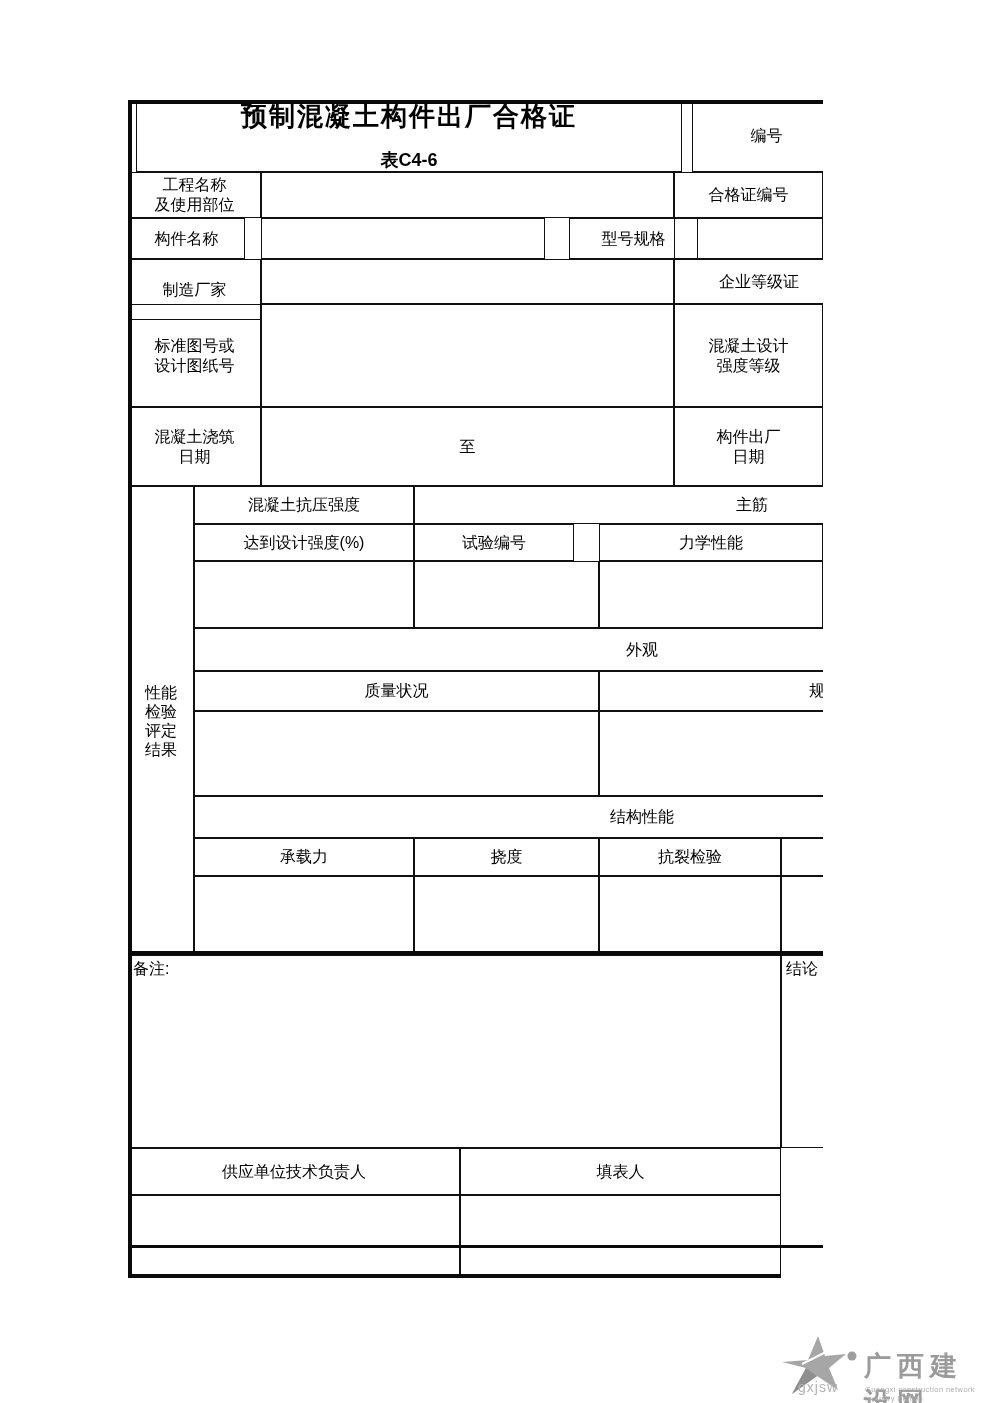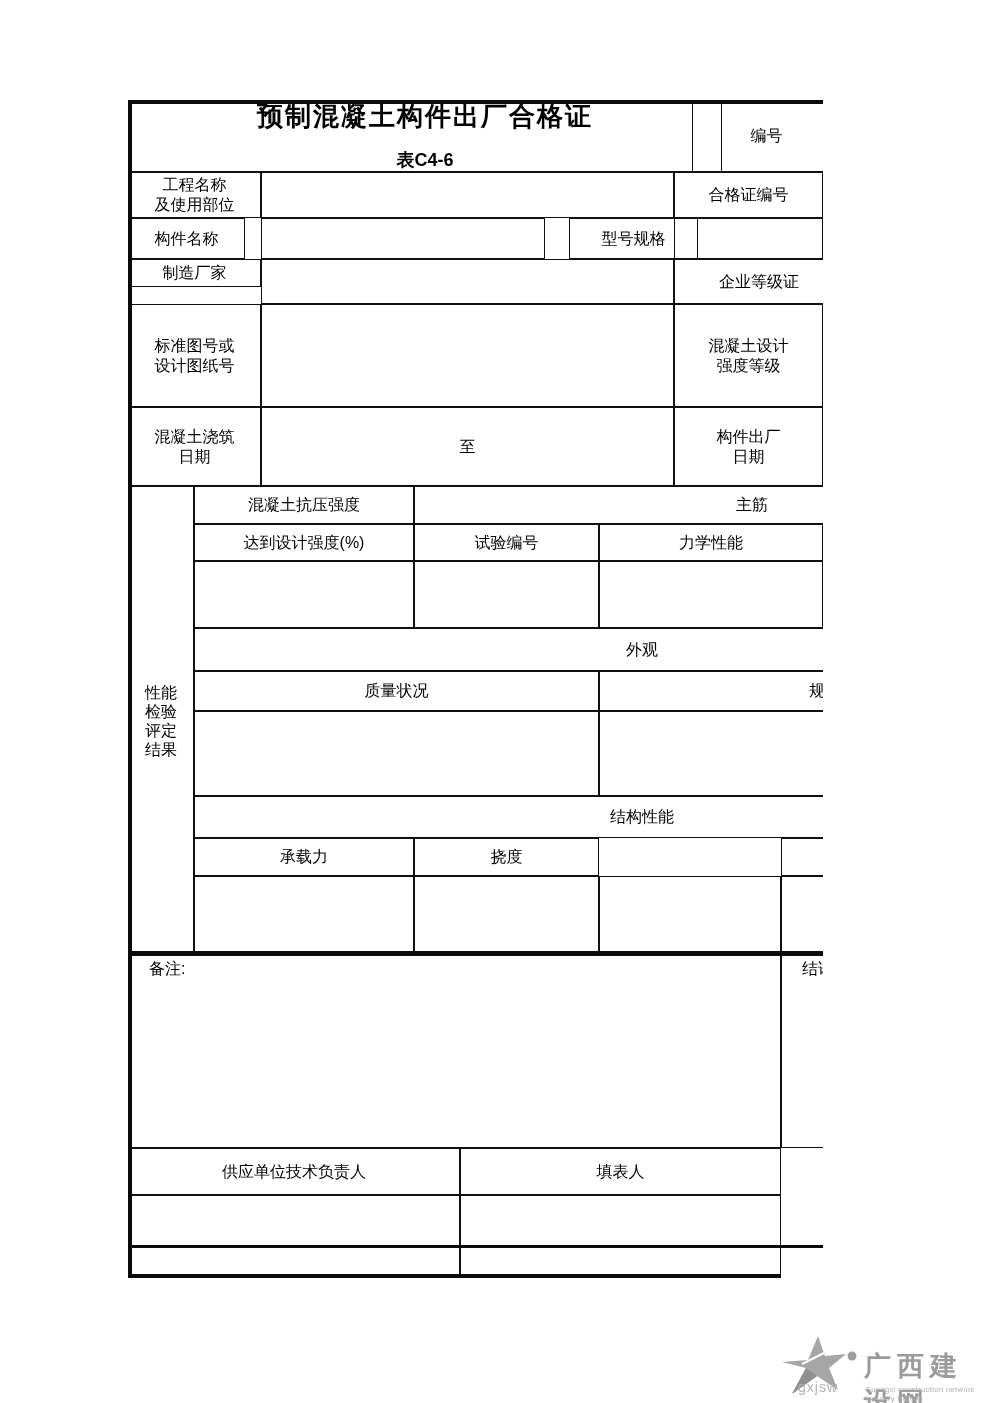--- a/index.html
+++ b/index.html
@@ -11,54 +11,54 @@
   .sheet{
     position:absolute;left:128px;top:100px;width:695px;height:1178px;
     overflow:hidden;background:#fff;
   }
   .cell{
     position:absolute;box-sizing:border-box;border:1px solid #111;
     display:flex;align-items:center;justify-content:center;
     text-align:center;font-size:16px;line-height:1.22;white-space:pre-line;
     background:transparent;
   }
-  .tl{align-items:flex-start;justify-content:flex-start;text-align:left;padding:3px 0 0 20px;}
+  .tl{align-items:flex-start;justify-content:flex-start;text-align:left;padding:3px 0 0 4px;}
   .bar{position:absolute;background:#0a0a0a;}
   .title-cell{flex-direction:column;justify-content:flex-start;}
   .form-title{font-size:26px;font-weight:bold;letter-spacing:2px;line-height:28px;margin-top:1px;}
   .form-code{font-size:18px;font-weight:bold;margin-top:20px;}
   .vlabel{line-height:19px;}
   .spec-cell{justify-content:flex-start;text-align:left;padding-left:209px;}
   .wm{position:absolute;left:772px;top:1334px;width:218px;height:68px;}
   .wm-name{position:absolute;left:92px;top:14px;font-size:27px;letter-spacing:6px;font-weight:bold;}
   .wm-tag{position:absolute;left:93px;top:51px;font-size:7.5px;letter-spacing:0.4px;}
   .wm-mark{position:absolute;left:26px;top:45px;font-size:14px;letter-spacing:1px;}
 </style>
 </head>
 <body>
 
 <div class="sheet">
 
-  <div class="cell title-cell" style="left:0;top:0;width:594px;height:72px">
+  <div class="cell title-cell" style="left:8px;top:0;width:546px;height:72px">
     <div class="form-title">预制混凝土构件出厂合格证</div>
     <div class="form-code">表C4-6</div>
   </div>
   <div class="cell" style="left:564px;top:0;width:149px;height:72px">编号</div>
 
   <div class="cell" style="left:0;top:72px;width:133px;height:46px">工程名称
 及使用部位</div>
   <div class="cell" style="left:133px;top:72px;width:413px;height:46px"></div>
   <div class="cell" style="left:546px;top:72px;width:149px;height:46px">合格证编号</div>
 
   <div class="cell" style="left:0;top:118px;width:117px;height:41px">构件名称</div>
   <div class="cell" style="left:133px;top:118px;width:284px;height:41px"></div>
   <div class="cell" style="left:441px;top:118px;width:129px;height:41px">型号规格</div>
   <div class="cell" style="left:546px;top:118px;width:149px;height:41px"></div>
 
-  <div class="cell" style="left:0;top:159px;width:133px;height:28px">制造厂家</div>
+  <div class="cell" style="left:0;top:159px;width:133px;height:61px">制造厂家</div>
   <div class="cell" style="left:133px;top:159px;width:413px;height:45px"></div>
   <div class="cell" style="left:546px;top:159px;width:170px;height:45px">企业等级证</div>
 
   <div class="cell" style="left:0;top:204px;width:133px;height:103px">标准图号或
 设计图纸号</div>
   <div class="cell" style="left:133px;top:204px;width:413px;height:103px"></div>
   <div class="cell" style="left:546px;top:204px;width:149px;height:103px">混凝土设计
 强度等级</div>
 
   <div class="cell" style="left:0;top:307px;width:133px;height:79px">混凝土浇筑
@@ -69,39 +69,40 @@
 
   <div class="cell vlabel" style="left:0;top:386px;width:66px;height:469px">性能
 检验
 评定
 结果</div>
 
   <div class="cell" style="left:66px;top:386px;width:220px;height:38px">混凝土抗压强度</div>
   <div class="cell" style="left:286px;top:386px;width:676px;height:38px">主筋</div>
 
   <div class="cell" style="left:66px;top:424px;width:220px;height:37px">达到设计强度(%)</div>
-  <div class="cell" style="left:286px;top:424px;width:185px;height:37px">试验编号</div>
+  <div class="cell" style="left:286px;top:424px;width:160px;height:37px">试验编号</div>
   <div class="cell" style="left:471px;top:424px;width:224px;height:37px">力学性能</div>
 
   <div class="cell" style="left:66px;top:461px;width:220px;height:67px"></div>
   <div class="cell" style="left:286px;top:461px;width:185px;height:67px"></div>
   <div class="cell" style="left:471px;top:461px;width:224px;height:67px"></div>
 
   <div class="cell" style="left:66px;top:528px;width:896px;height:43px">外观</div>
 
   <div class="cell" style="left:66px;top:571px;width:405px;height:40px">质量状况</div>
   <div class="cell spec-cell" style="left:471px;top:571px;width:491px;height:40px">规</div>
 
   <div class="cell" style="left:66px;top:611px;width:405px;height:85px"></div>
   <div class="cell" style="left:471px;top:611px;width:491px;height:85px"></div>
 
   <div class="cell" style="left:66px;top:696px;width:896px;height:42px">结构性能</div>
 
   <div class="cell" style="left:286px;top:738px;width:185px;height:38px">挠度</div>
   <div class="cell" style="left:66px;top:738px;width:220px;height:38px">承载力</div>
+  <div class="cell" style="left:471px;top:738px;width:182px;height:38px">抗裂检验</div>
   <div class="cell" style="left:653px;top:738px;width:309px;height:38px"></div>
 
   <div class="cell" style="left:66px;top:776px;width:220px;height:79px"></div>
   <div class="cell" style="left:286px;top:776px;width:185px;height:79px"></div>
   <div class="cell" style="left:471px;top:776px;width:182px;height:79px"></div>
   <div class="cell" style="left:653px;top:776px;width:309px;height:79px"></div>
 
   <div class="cell tl" style="left:0;top:855px;width:653px;height:193px">备注:</div>
   <div class="cell tl" style="left:653px;top:855px;width:309px;height:193px">结论</div>
 

